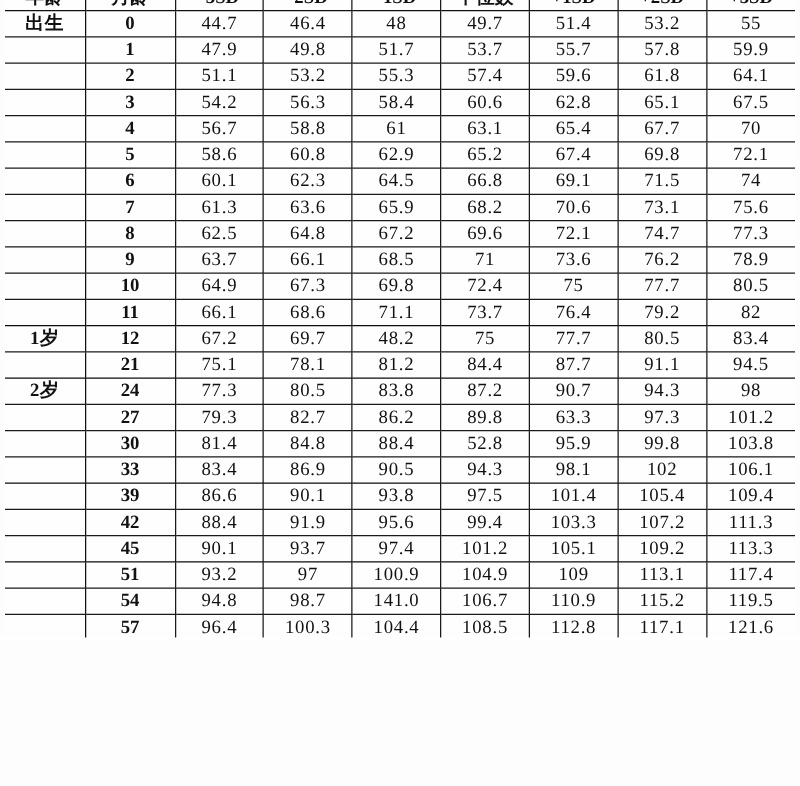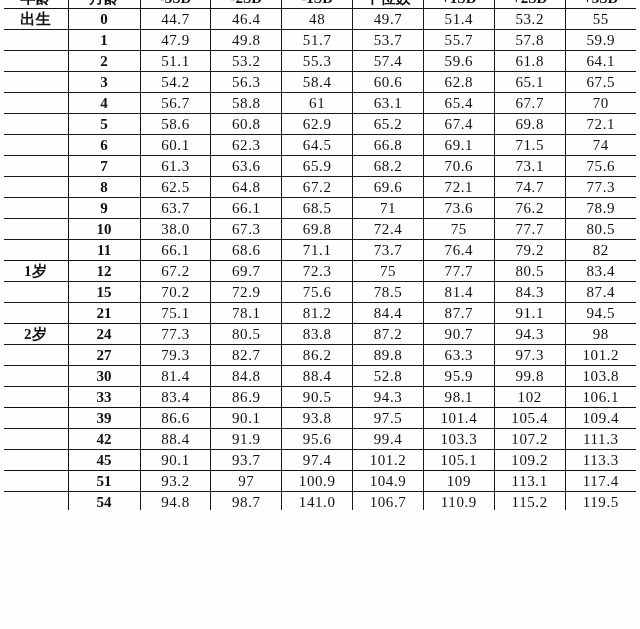--- a/index.html
+++ b/index.html
@@ -271,21 +271,21 @@
             <td class="val">66.1</td>
             <td class="val">68.5</td>
             <td class="val">71</td>
             <td class="val">73.6</td>
             <td class="val">76.2</td>
             <td class="val last">78.9</td>
           </tr>
           <tr>
             <td class="age-cell blank"></td>
             <td class="month-cell">10</td>
-            <td class="val">38.0</td>
+            <td class="val">64.9</td>
             <td class="val">67.3</td>
             <td class="val">69.8</td>
             <td class="val">72.4</td>
             <td class="val">75</td>
             <td class="val">77.7</td>
             <td class="val last">80.5</td>
           </tr>
           <tr class="group-end">
             <td class="age-cell blank"></td>
             <td class="month-cell">11</td>
@@ -295,36 +295,25 @@
             <td class="val">73.7</td>
             <td class="val">76.4</td>
             <td class="val">79.2</td>
             <td class="val last">82</td>
           </tr>
           <tr>
             <td class="age-cell">1岁</td>
             <td class="month-cell">12</td>
             <td class="val">67.2</td>
             <td class="val">69.7</td>
-            <td class="val">72.3</td>
+            <td class="val">48.2</td>
             <td class="val">75</td>
             <td class="val">77.7</td>
             <td class="val">80.5</td>
             <td class="val last">83.4</td>
-          </tr>
-          <tr>
-            <td class="age-cell blank"></td>
-            <td class="month-cell">15</td>
-            <td class="val">70.2</td>
-            <td class="val">72.9</td>
-            <td class="val">75.6</td>
-            <td class="val">78.5</td>
-            <td class="val">81.4</td>
-            <td class="val">84.3</td>
-            <td class="val last">87.4</td>
           </tr>
           <tr class="group-end">
             <td class="age-cell blank"></td>
             <td class="month-cell">21</td>
             <td class="val">75.1</td>
             <td class="val">78.1</td>
             <td class="val">81.2</td>
             <td class="val">84.4</td>
             <td class="val">87.7</td>
             <td class="val">91.1</td>

